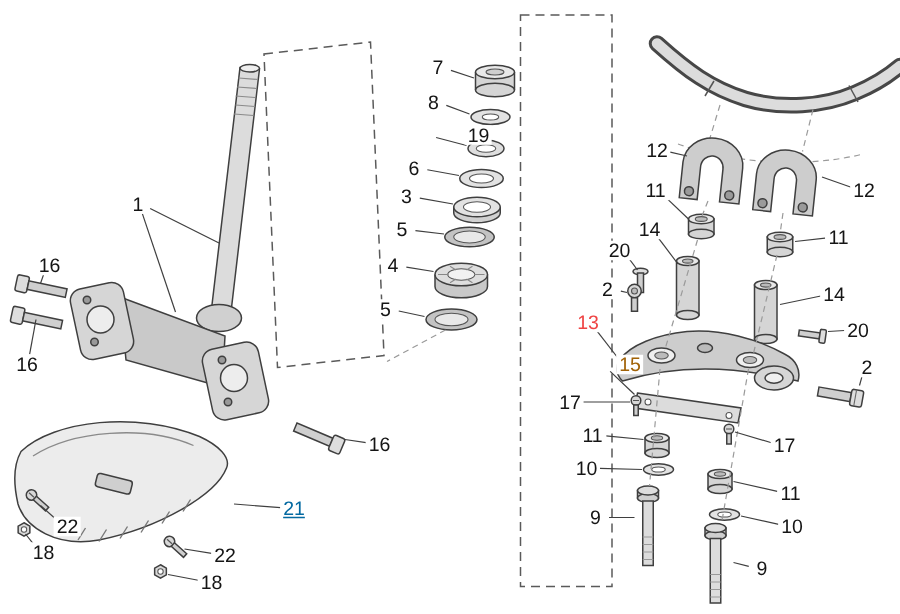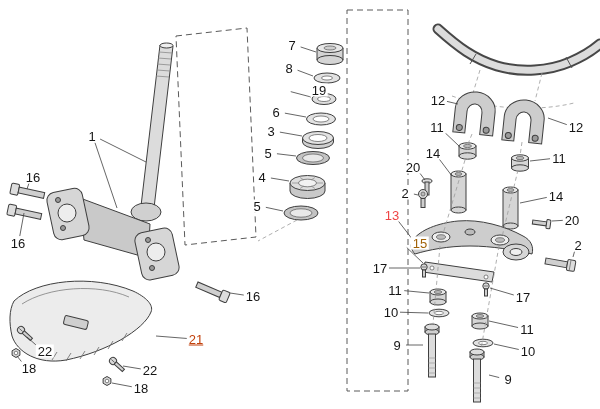--- a/index.html
+++ b/index.html
@@ -322,21 +322,21 @@
         <line x1="519.1848866106901" y1="349.5884295553066" x2="494" y2="344"></line>
         <line x1="406" y1="345" x2="423" y2="345"></line>
         <line x1="499.1930519351193" y1="377.5579266326511" x2="489" y2="375"></line>
       </g>
   </svg>
 
 <div class="callout" style="left: 33px; top: 177px; color: rgb(21, 21, 21);">16</div>
     <div class="callout" style="left: 18px; top: 243px; color: rgb(21, 21, 21);">16</div>
     <div class="callout" style="left: 92px; top: 136px; color: rgb(21, 21, 21);">1</div>
     <div class="callout" style="left: 253px; top: 296px; color: rgb(21, 21, 21);">16</div>
-    <div class="callout" style="left: 196px; top: 339px; color: #c2410c; text-decoration: underline;">21</div>
+    <div class="callout" style="left: 196px; top: 339px; color: #0369a1; text-decoration: underline;">21</div>
     <div class="callout" style="left: 45px; top: 351px; color: rgb(21, 21, 21);">22</div>
     <div class="callout" style="left: 29px; top: 368px; color: rgb(21, 21, 21);">18</div>
     <div class="callout" style="left: 150px; top: 370px; color: rgb(21, 21, 21);">22</div>
     <div class="callout" style="left: 141px; top: 388px; color: rgb(21, 21, 21);">18</div>
     <div class="callout" style="left: 292px; top: 45px; color: rgb(21, 21, 21);">7</div>
     <div class="callout" style="left: 289px; top: 68px; color: rgb(21, 21, 21);">8</div>
     <div class="callout" style="left: 282px; top: 90px; color: rgb(21, 21, 21); margin-left: 37px;">19</div>
     <div class="callout" style="left: 276px; top: 112px; color: rgb(21, 21, 21);">6</div>
     <div class="callout" style="left: 271px; top: 131px; color: rgb(21, 21, 21);">3</div>
     <div class="callout" style="left: 268px; top: 153px; color: rgb(21, 21, 21);">5</div>

